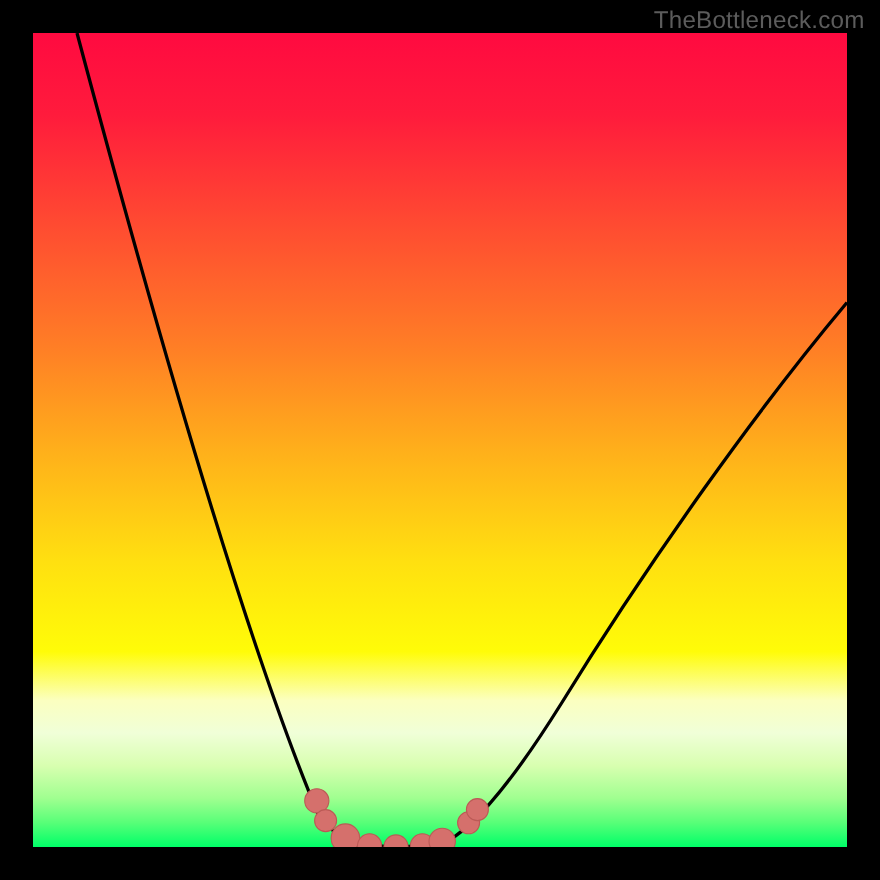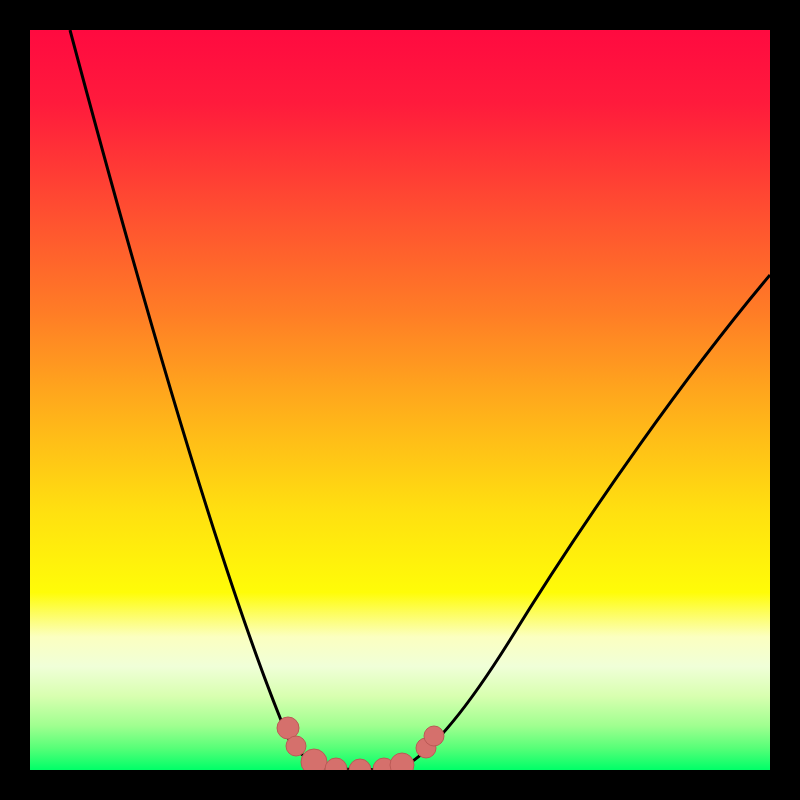--- a/index.html
+++ b/index.html
@@ -83,13 +83,14 @@
         <circle cx="284" cy="732" r="13" fill="#d5706c" stroke="#bb5a56" stroke-width="1"></circle>
         <circle cx="306" cy="739" r="11" fill="#d5706c" stroke="#bb5a56" stroke-width="1"></circle>
         <circle cx="330" cy="740" r="11" fill="#d5706c" stroke="#bb5a56" stroke-width="1"></circle>
         <circle cx="354" cy="739" r="11" fill="#d5706c" stroke="#bb5a56" stroke-width="1"></circle>
         <circle cx="372" cy="735" r="12" fill="#d5706c" stroke="#bb5a56" stroke-width="1"></circle>
         <circle cx="396" cy="718" r="10" fill="#d5706c" stroke="#bb5a56" stroke-width="1"></circle>
         <circle cx="404" cy="706" r="10" fill="#d5706c" stroke="#bb5a56" stroke-width="1"></circle>
       </g>
   </svg>
 
+  <div class="watermark">TheBottleneck.com</div>
 </div>
 
 </body></html>

